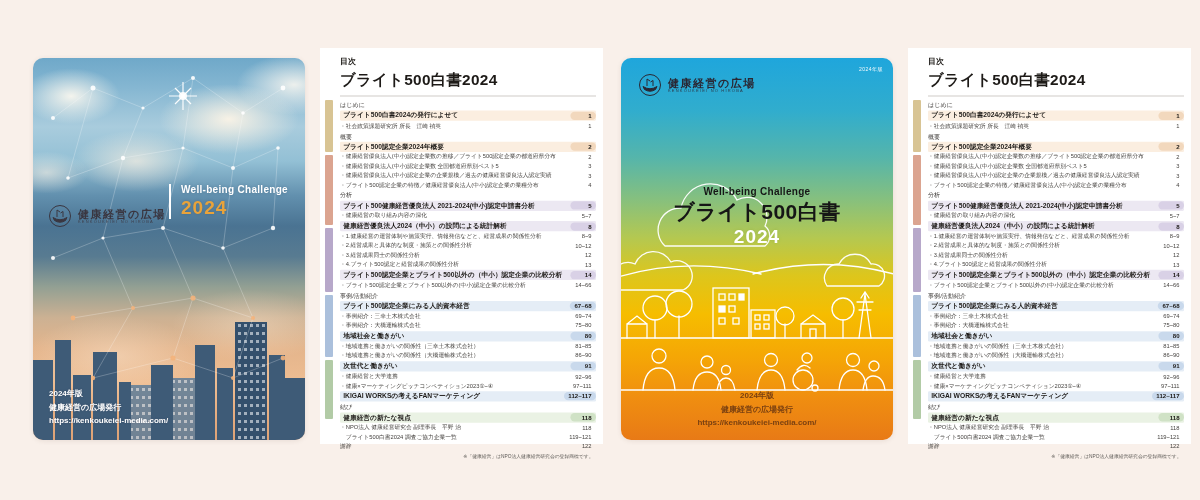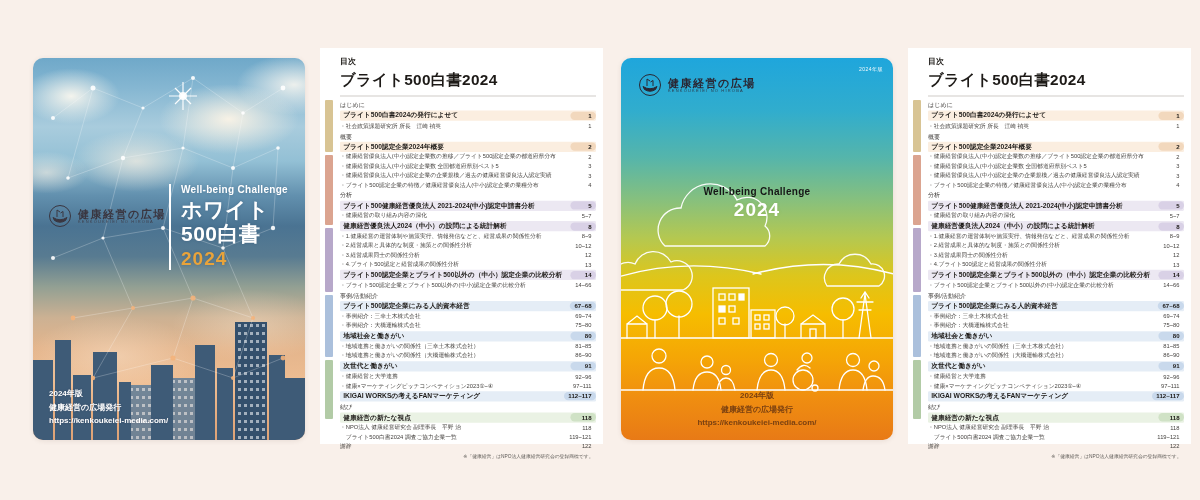--- a/index.html
+++ b/index.html
@@ -164,21 +164,20 @@
           <path d="M9,13 V6 l3,2 M15,13 V7.5 l-2.5,1.5"></path>
         </svg>
         <div>
           <div class="brand-name">健康経営の広場</div>
           <div class="brand-sub">KENKOUKEIEI NO HIROBA</div>
         </div>
       </div>
 
       <div class="title-block">
         <div class="tagline">Well-being Challenge</div>
-        <div class="c-title">ホワイト500白書</div>
         <div class="c-year" id="year-0" style="color: rgb(232, 163, 59);">2024</div>
       </div>
 
       <div class="cov-footer">
         <div>2024年版</div>
         <div>健康経営の広場発行</div>
         <div>https://kenkoukeiei-media.com/</div>
       </div>
     </div>
 
@@ -398,20 +397,21 @@
         <div>
           <div class="brand-name">健康経営の広場</div>
           <div class="brand-sub">KENKOUKEIEI NO HIROBA</div>
         </div>
       </div>
 
       <div class="corner-note">2024年版</div>
 
       <div class="title-block">
         <div class="tagline">Well-being Challenge</div>
+        <div class="c-title">ブライト500白書</div>
         <div class="c-year" id="year-1" style="color: rgb(255, 255, 255);">2024</div>
       </div>
 
       <div class="cov-footer" id="footer-1" style="color: rgb(123, 65, 17);">
         <div>2024年版</div>
         <div>健康経営の広場発行</div>
         <div>https://kenkoukeiei-media.com/</div>
       </div>
     </div>
 

